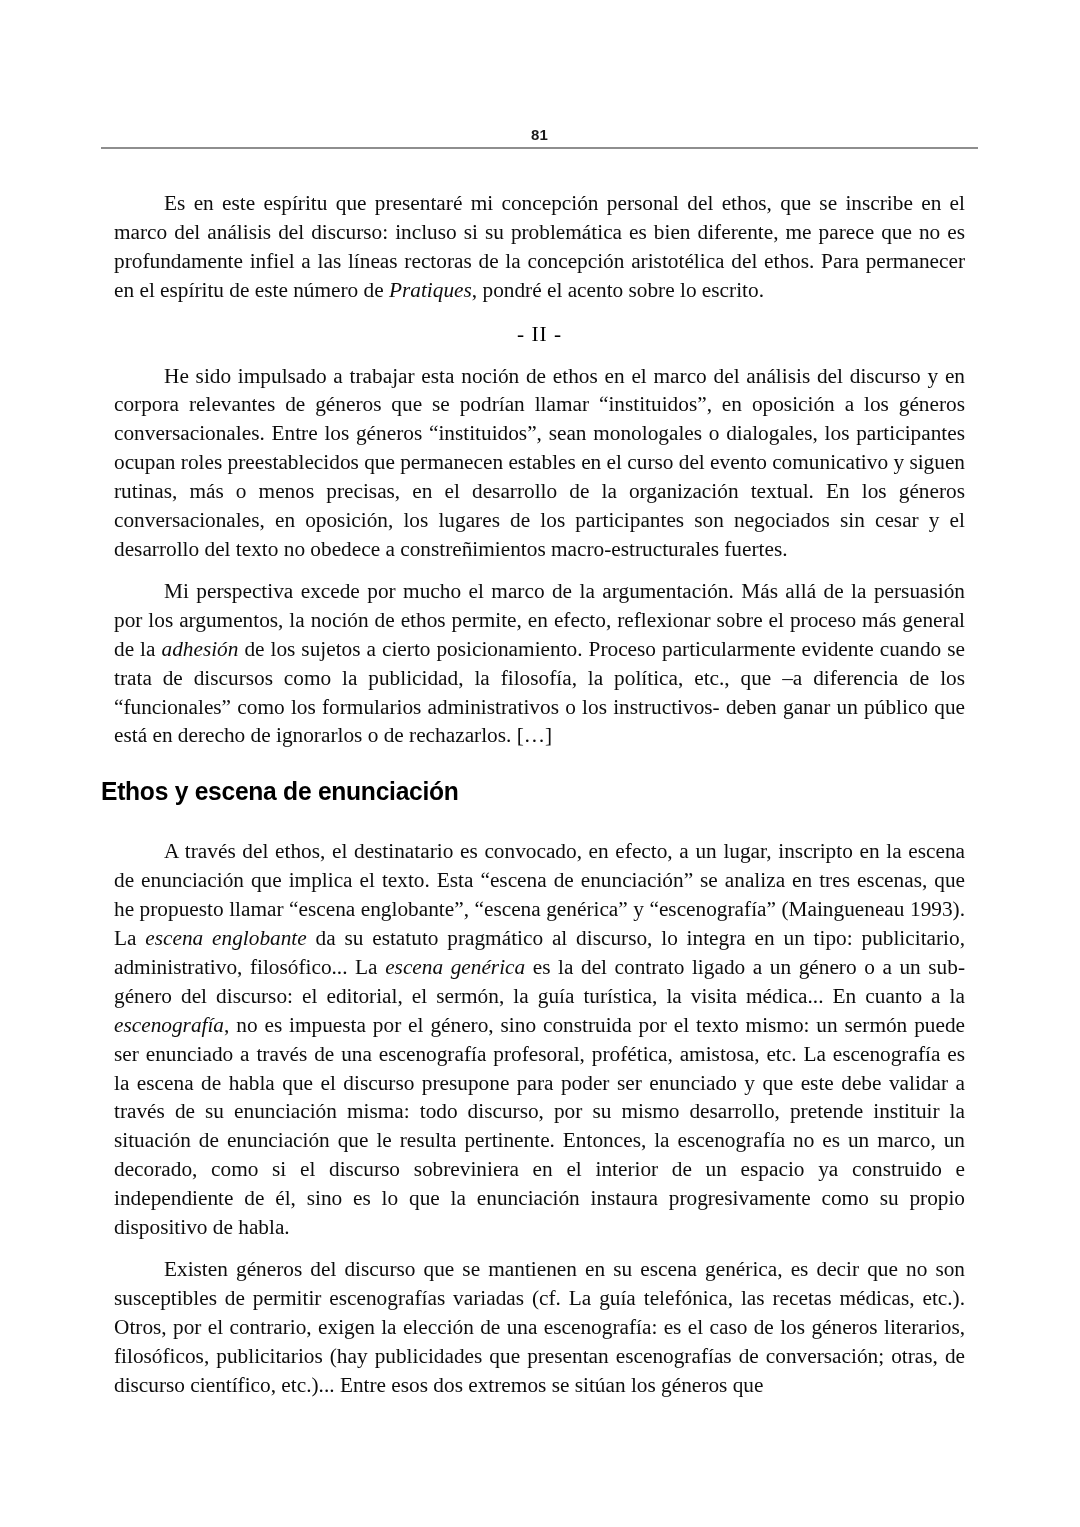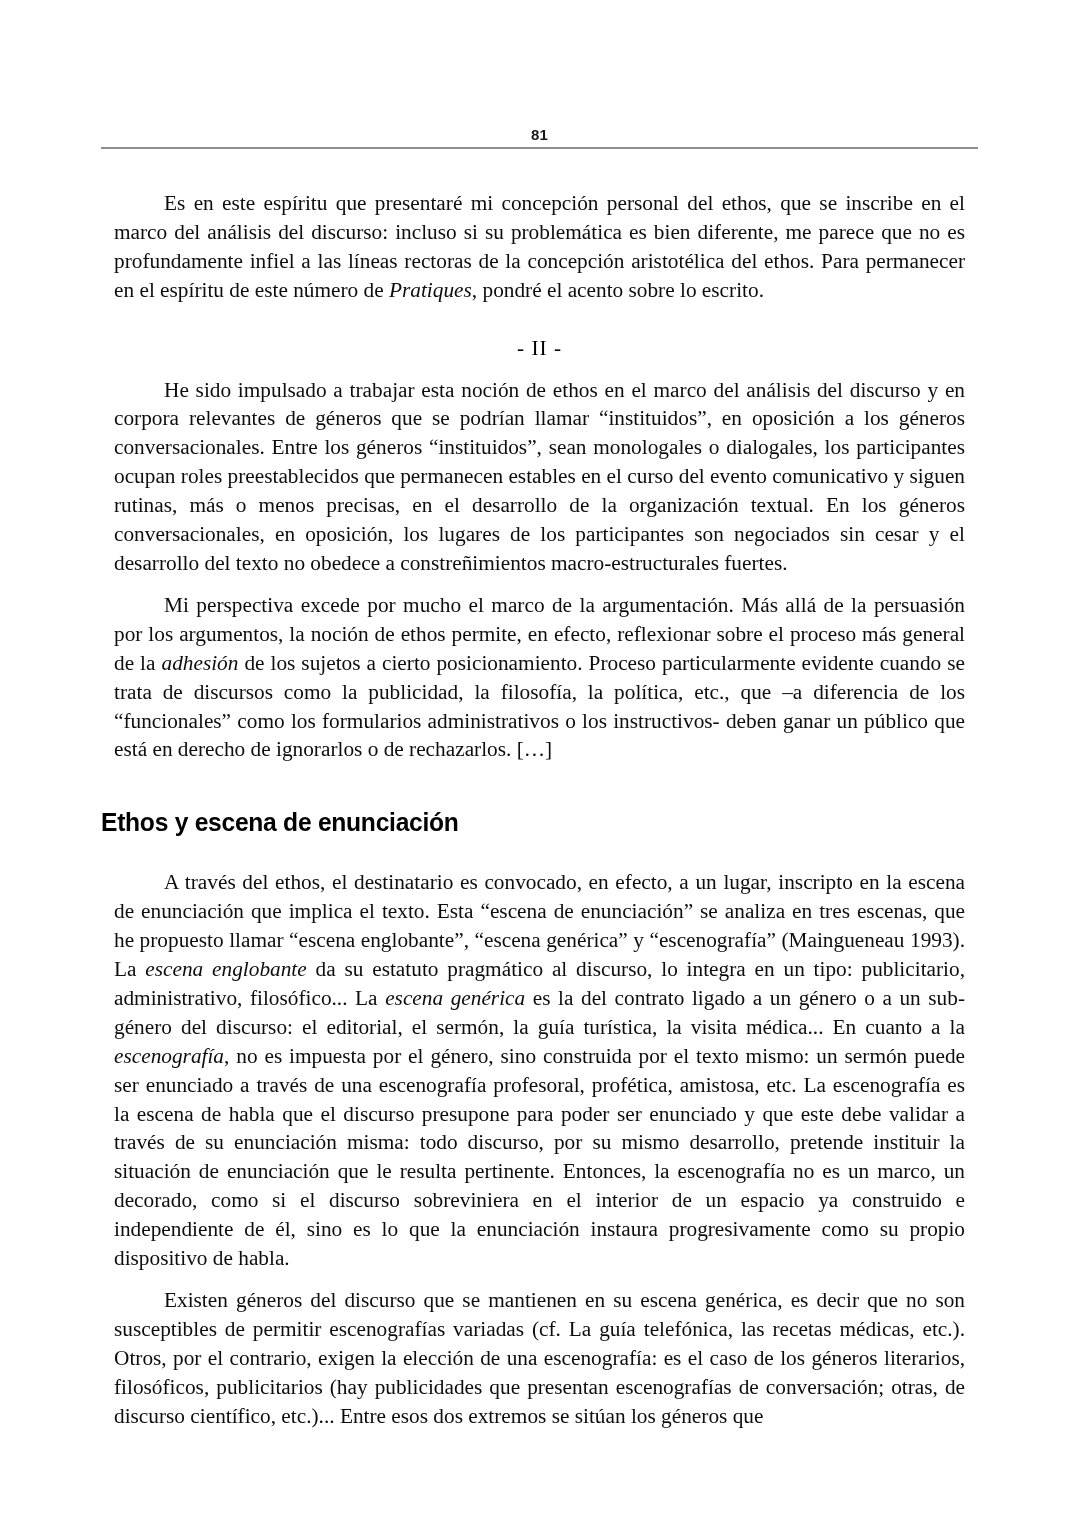--- a/index.html
+++ b/index.html
@@ -69,35 +69,35 @@
 
   .section-number {
     margin: 0;
     text-align: center;
     font-size: 21.3px;
     line-height: 28.9px;
     font-weight: normal;
     letter-spacing: 1px;
   }
 
-  .gap-before-section-number { margin-top: 29px; }
+  .gap-before-section-number { margin-top: 15px; }
 
   h2.section-title {
     margin: 0;
     font-family: "Liberation Sans", "DejaVu Sans", sans-serif;
     font-weight: bold;
     font-size: 26.5px;
     line-height: 30px;
     letter-spacing: -0.3px;
     transform: scaleX(0.93);
     transform-origin: left center;
     color: #000000;
   }
   .title-block {
-    margin-top: 43px;
+    margin-top: 26px;
     margin-bottom: 31px;
   }
 
   em { font-style: italic; }
 </style>
 </head>
 <body>
 
 <div class="page">
 

